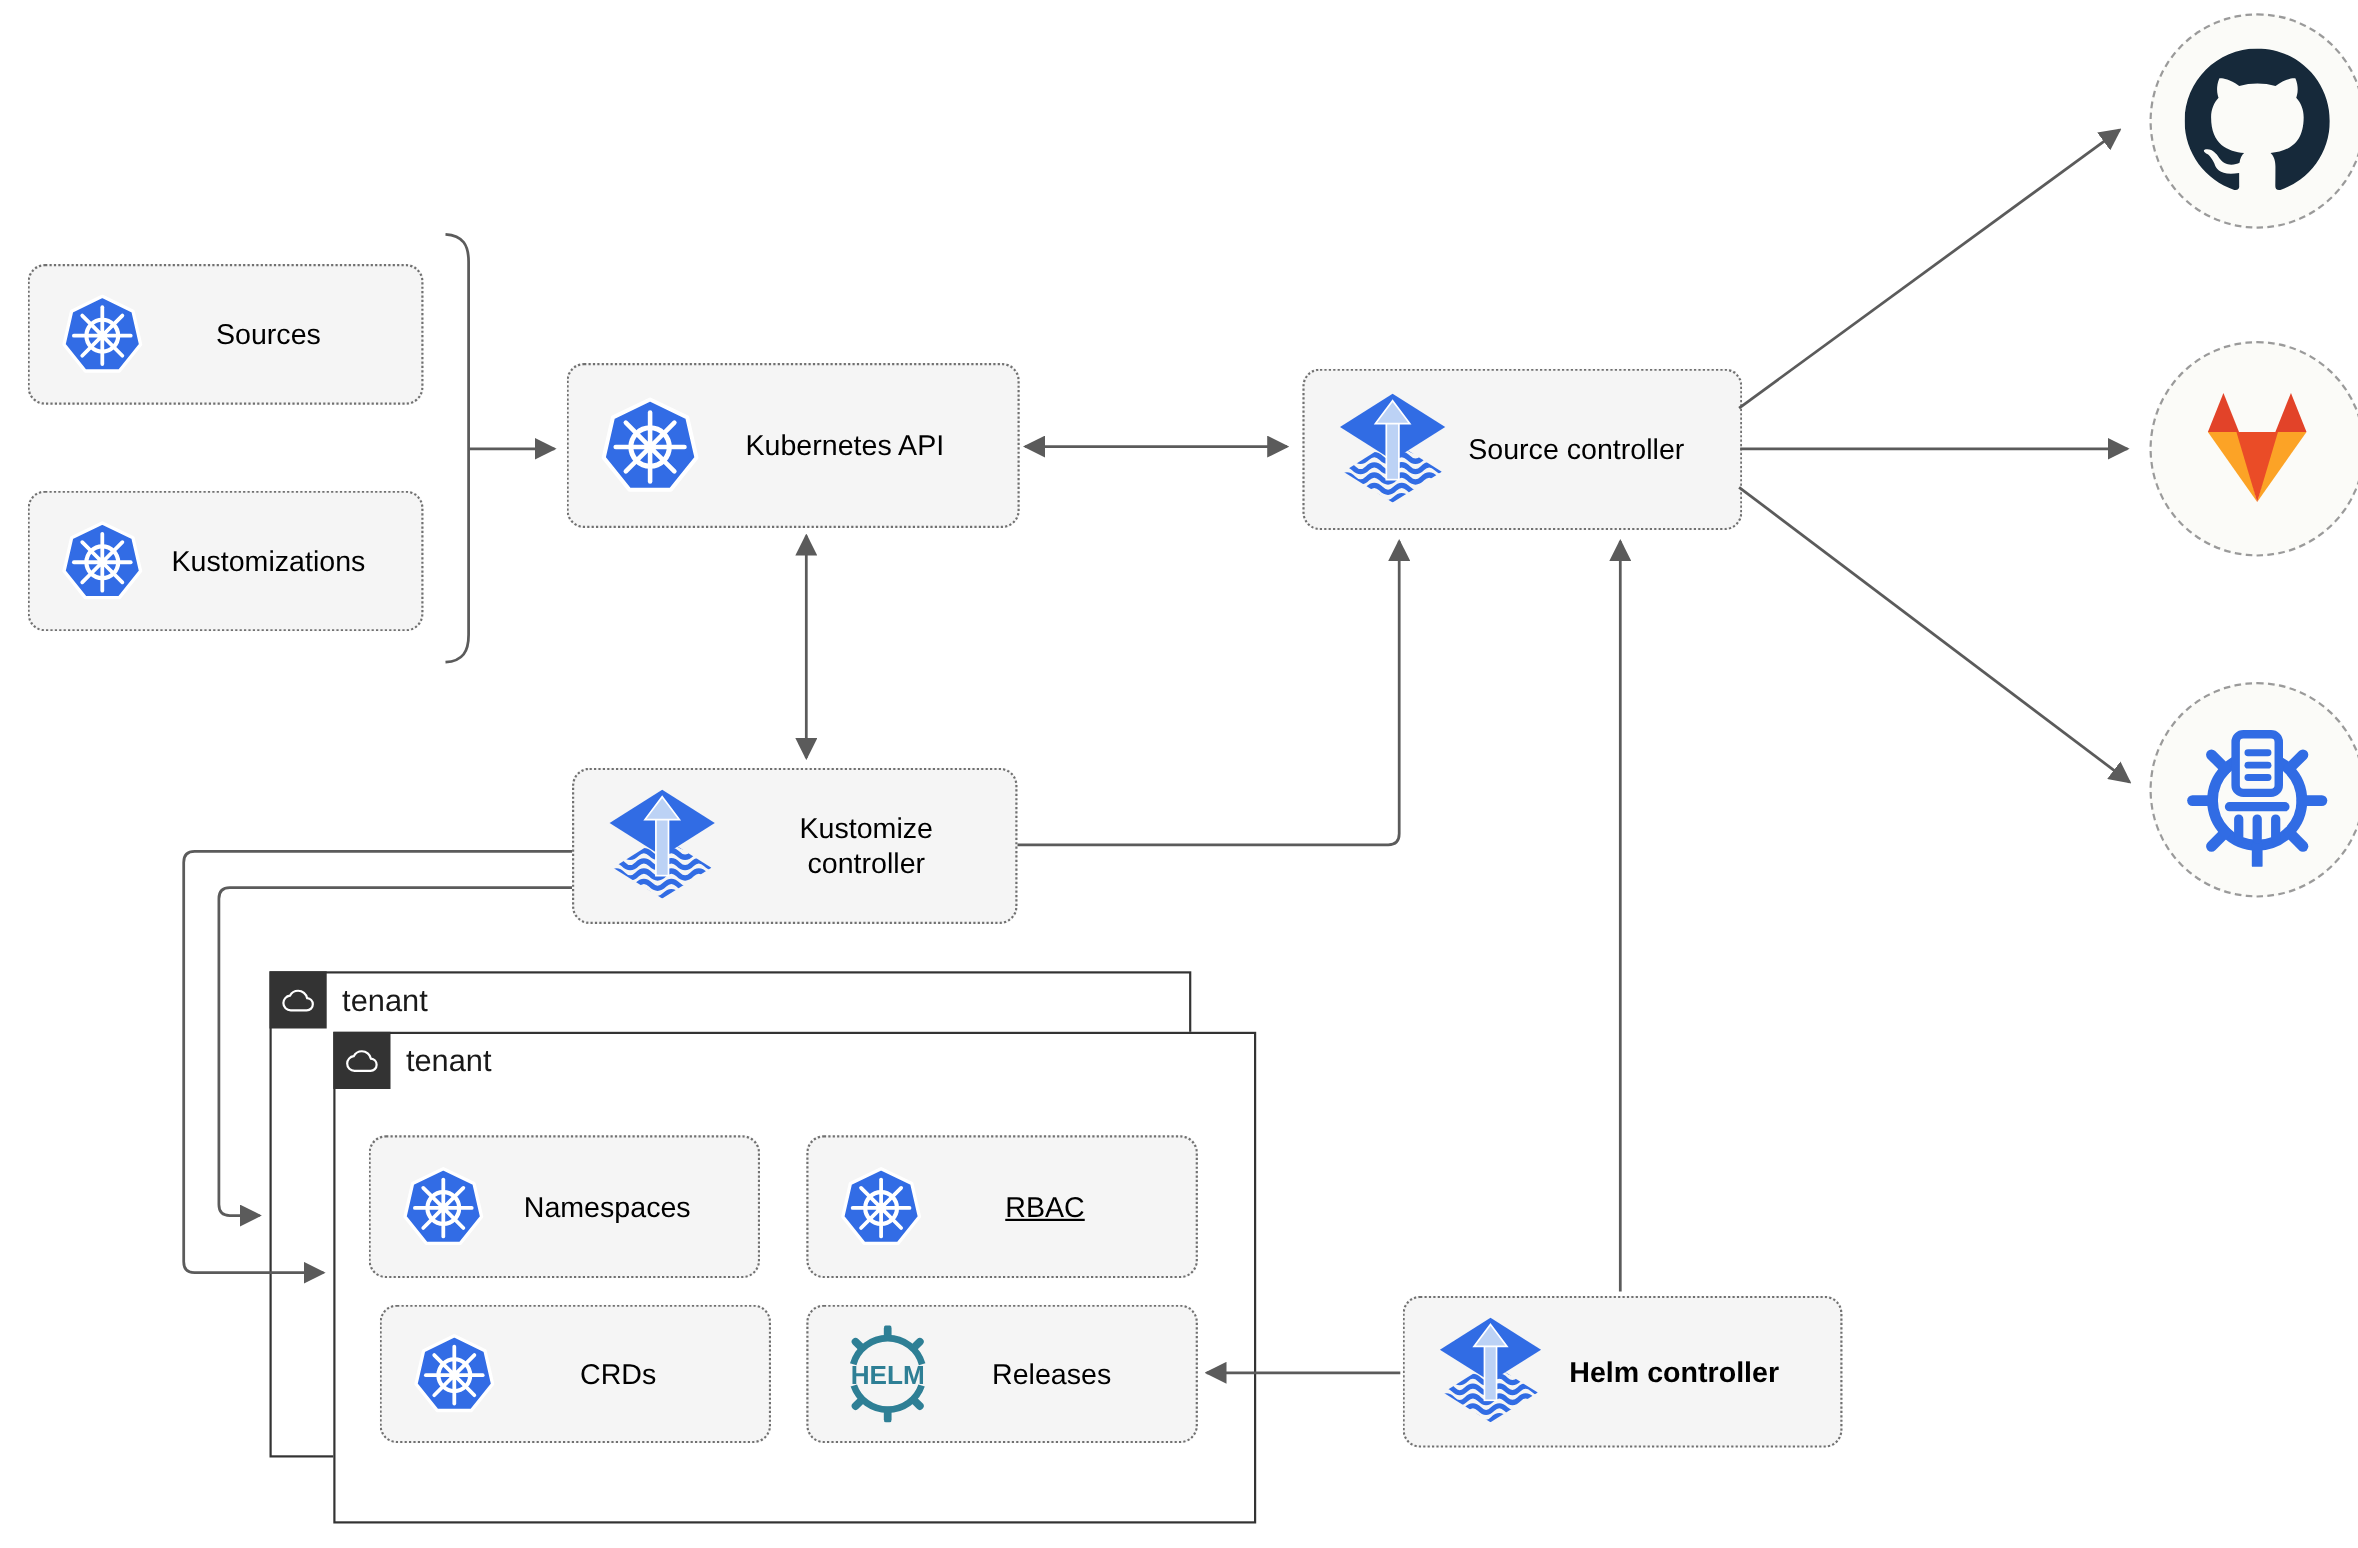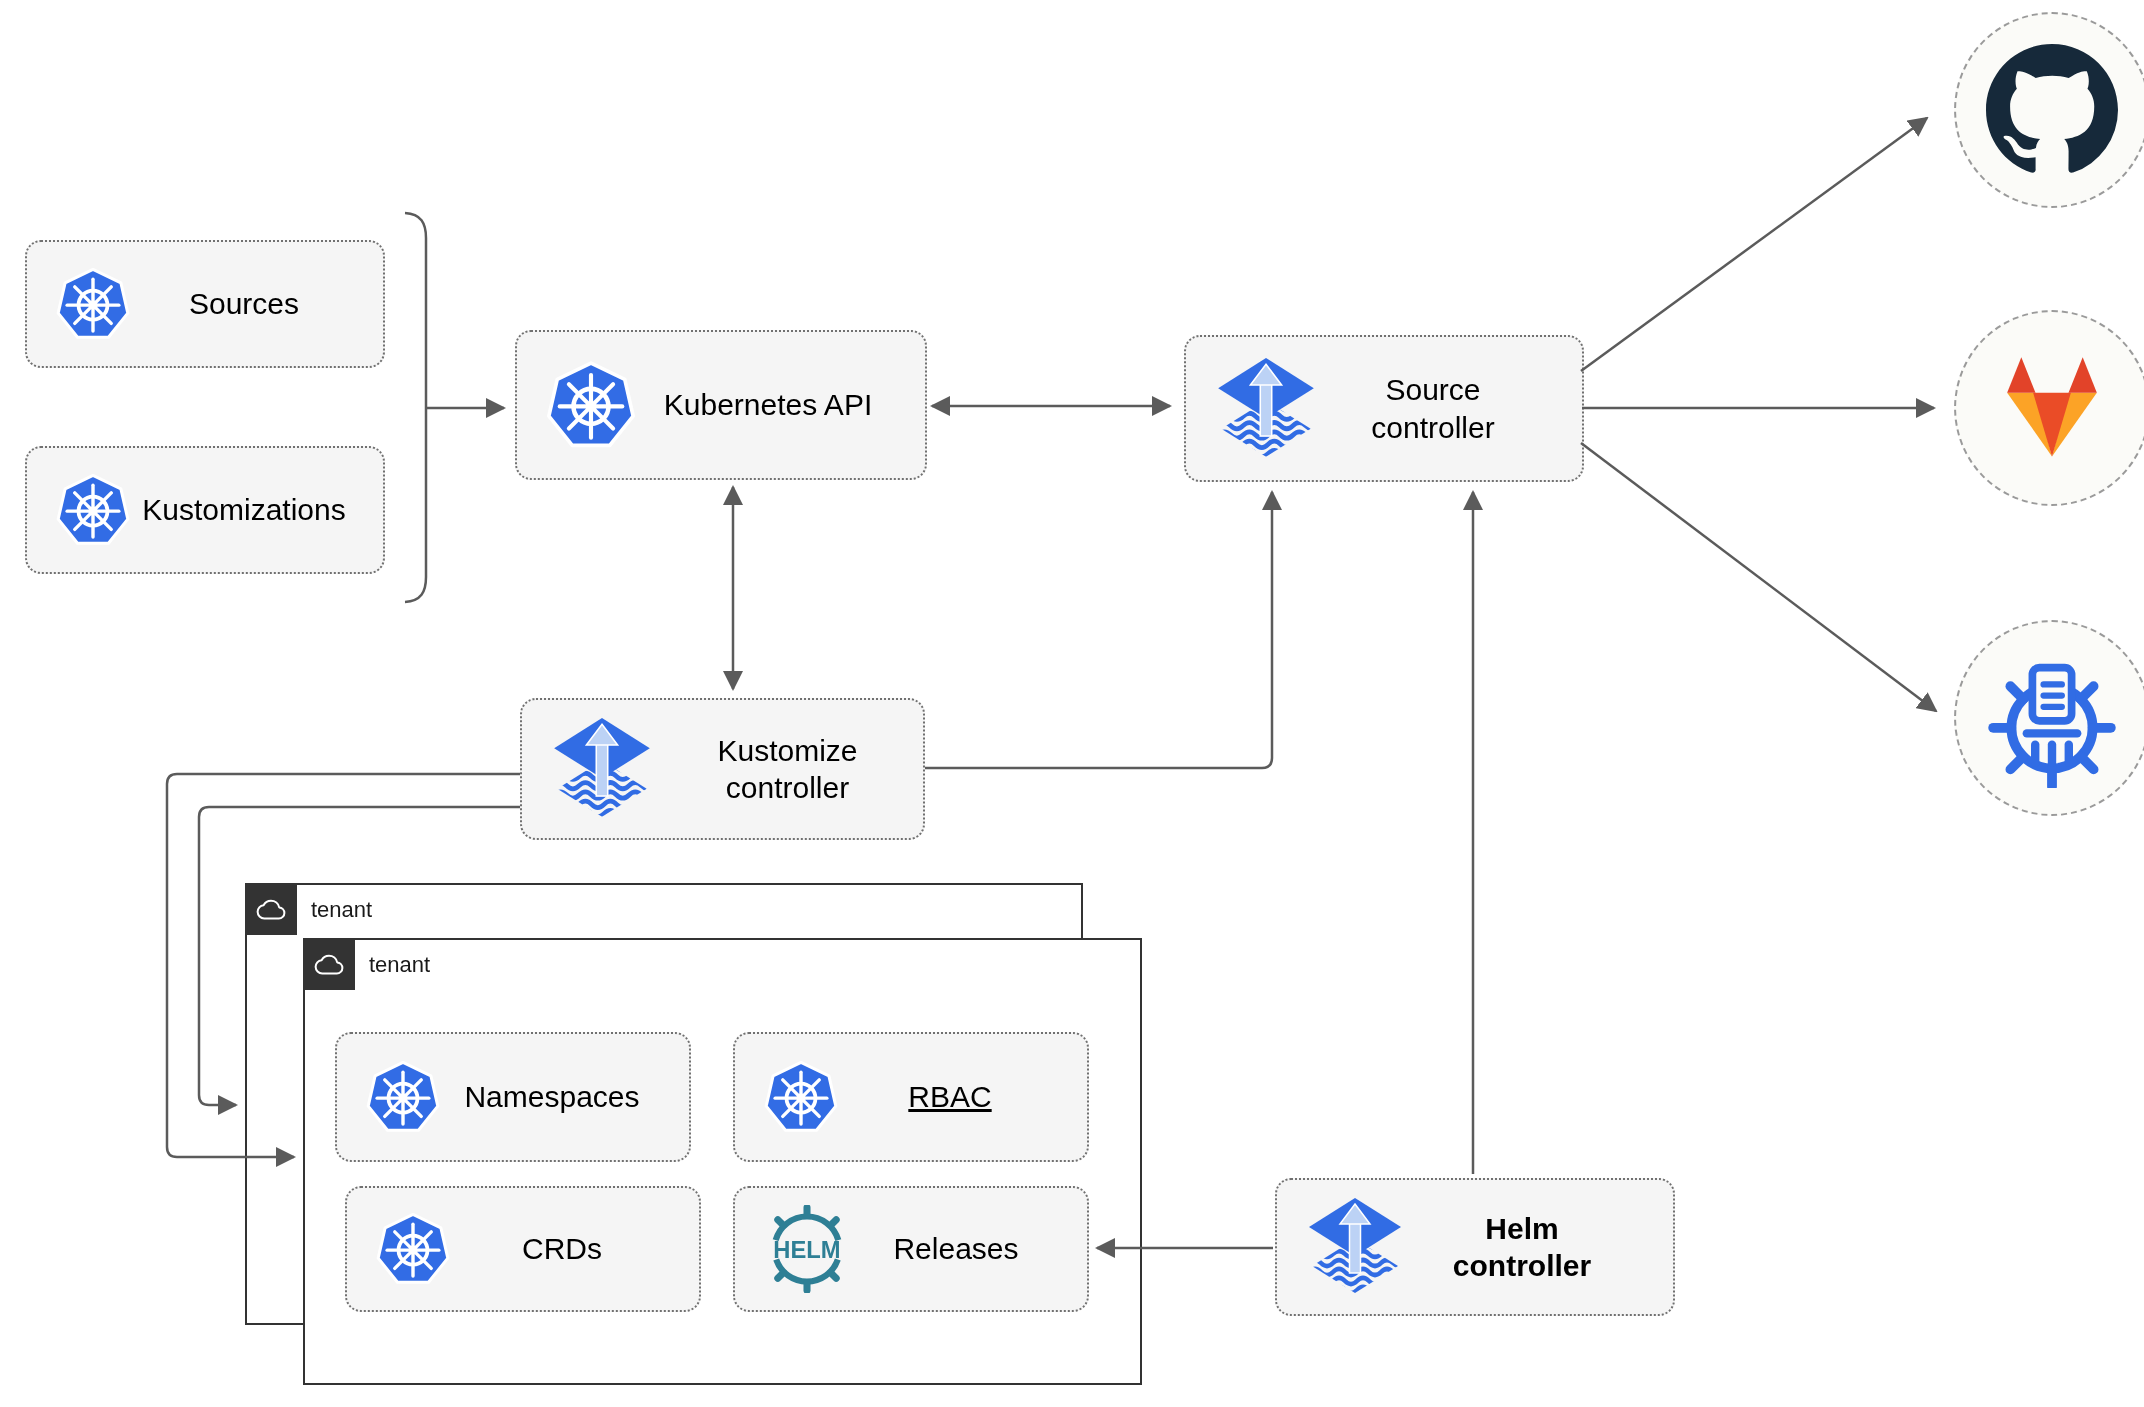--- a/index.html
+++ b/index.html
@@ -9,26 +9,26 @@
     --line-gray:#5b5b5b; --node-fill:#f5f5f5; --node-border:#707070;
     --tenant-border:#333333; --badge-fill:#333333; --circle-fill:#fbfbf8;
     --circle-border:#9a9a9a; --text-color:#000000;
   }
   html,body{margin:0;padding:0;background:#fff;}
   #canvas{position:relative;width:2144px;height:1407px;background:#fff;overflow:hidden;
           font-family:"Liberation Sans",sans-serif;color:var(--text-color);}
   .node{position:absolute;background:var(--node-fill);border:2px dotted var(--node-border);
         border-radius:16px;display:flex;align-items:center;box-sizing:border-box;}
   .node .icon{margin-left:28px;flex:0 0 auto;}
-  .node .label{flex:1;text-align:center;font-size:30px;line-height:1.25;padding-right:26px;}
+  .node .label{flex:1;text-align:center;font-size:26px;line-height:1.25;padding-right:26px;}
   .node--controller .label{padding:0 42px 0 8px;}
   .tenant{position:absolute;background:#fff;border:2.5px solid var(--tenant-border);box-sizing:border-box;}
   .tenant-badge{position:absolute;left:-2.5px;top:-2.5px;width:52px;height:52px;
         background:var(--badge-fill);display:flex;align-items:center;justify-content:center;}
-  .tenant-label{position:absolute;left:64px;top:0;height:52px;line-height:50px;font-size:22px;color:#1a1a1a;}
+  .tenant-label{position:absolute;left:64px;top:0;height:52px;line-height:50px;font-size:28px;color:#1a1a1a;}
   .endpoint{position:absolute;width:196px;height:196px;border-radius:50%;
         background:var(--circle-fill);border:2.5px dashed var(--circle-border);
         box-sizing:border-box;display:flex;align-items:center;justify-content:center;}
   #wires{position:absolute;left:0;top:0;pointer-events:none;}
   #wires path{stroke:var(--line-gray);stroke-width:2.5;fill:none;}
   svg{display:block;}
 </style>
 </head>
 <body>
 

